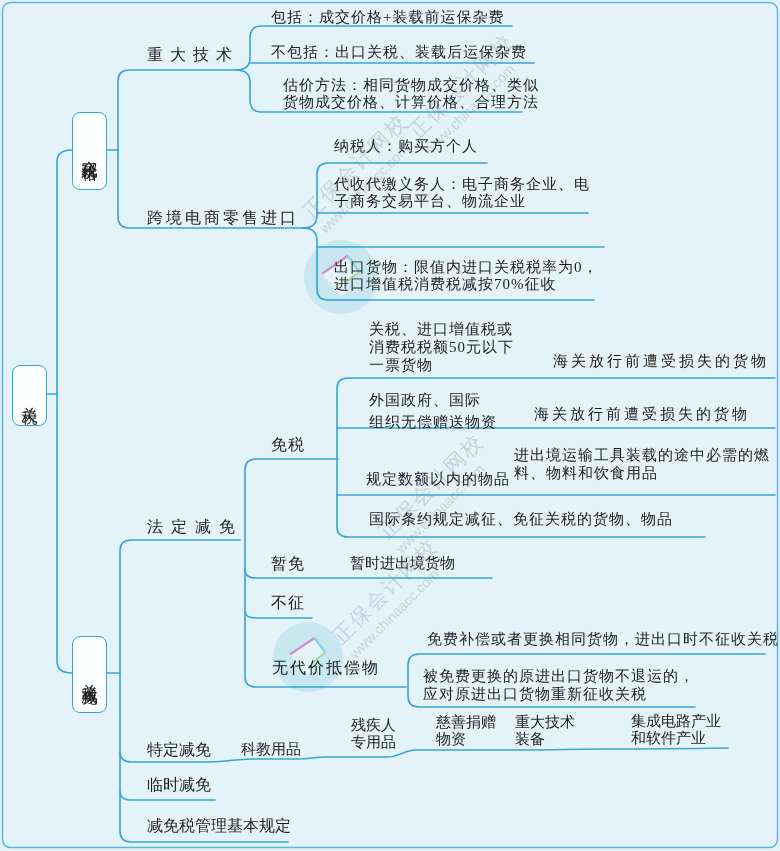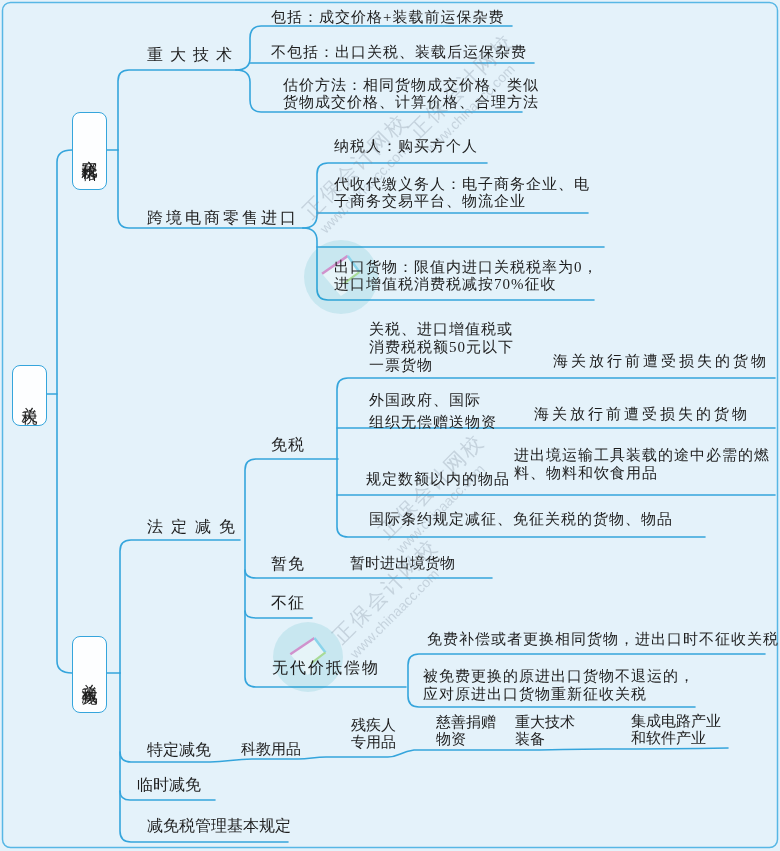--- a/index.html
+++ b/index.html
@@ -47,21 +47,21 @@
   #n-nolevy{left:271px;top:594px;}
   #n-comp{left:272px;top:659px;letter-spacing:2px;}
   #n-comp1{left:427px;top:631px;}
   #n-comp2{left:423px;top:667px;line-height:18px;}
   #n-specific{left:147px;top:742px;letter-spacing:0;font-family:Liberation Mono, monospace;}
   #n-chain0{left:241px;top:741px;letter-spacing:0;}
   #n-chain1{left:351px;top:717px;text-align:center;letter-spacing:0;}
   #n-chain2{left:436px;top:714px;letter-spacing:0;}
   #n-chain3{left:515px;top:714px;letter-spacing:0;}
   #n-chain4{left:631px;top:713px;letter-spacing:0;}
-  #n-temporary{left:137px;top:776px;letter-spacing:0;}
+  #n-temporary{left:147px;top:776px;letter-spacing:0;}
   #n-admin{left:147px;top:817px;letter-spacing:0;}
   
   #n-root{left:12px;top:365px;width:33px;height:59px;}
   #n-dutyprice{left:72px;top:112px;width:33px;height:76px;}
   #n-relief{left:72px;top:636px;width:33px;height:75px;}
   
   #wm1{left:398px;top:70px;}
   #wm2{left:292px;top:150px;}
   #wm3{left:368px;top:470px;}
   #wm4{left:322px;top:575px;}

